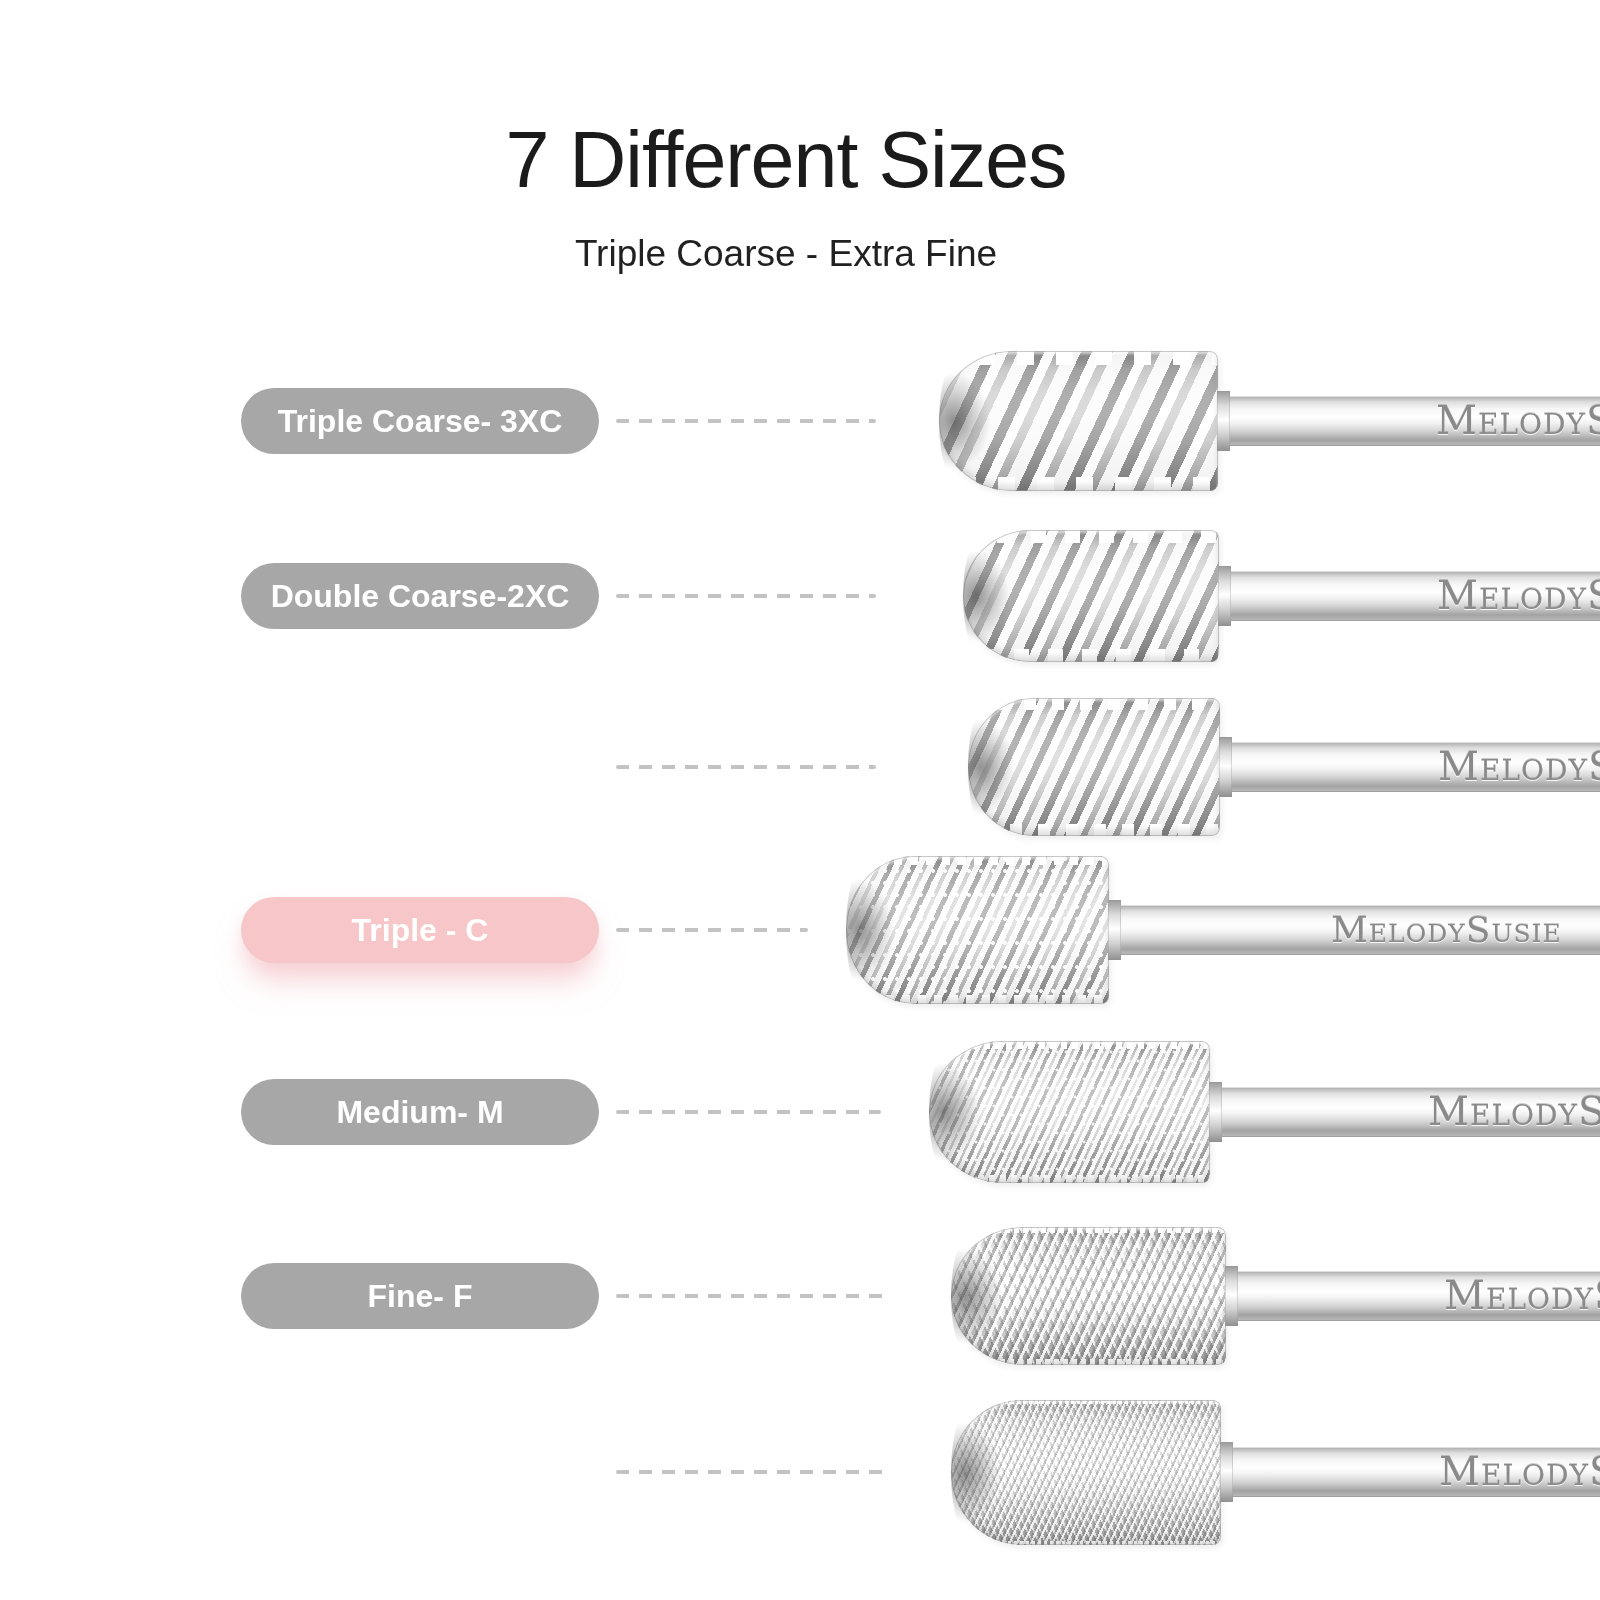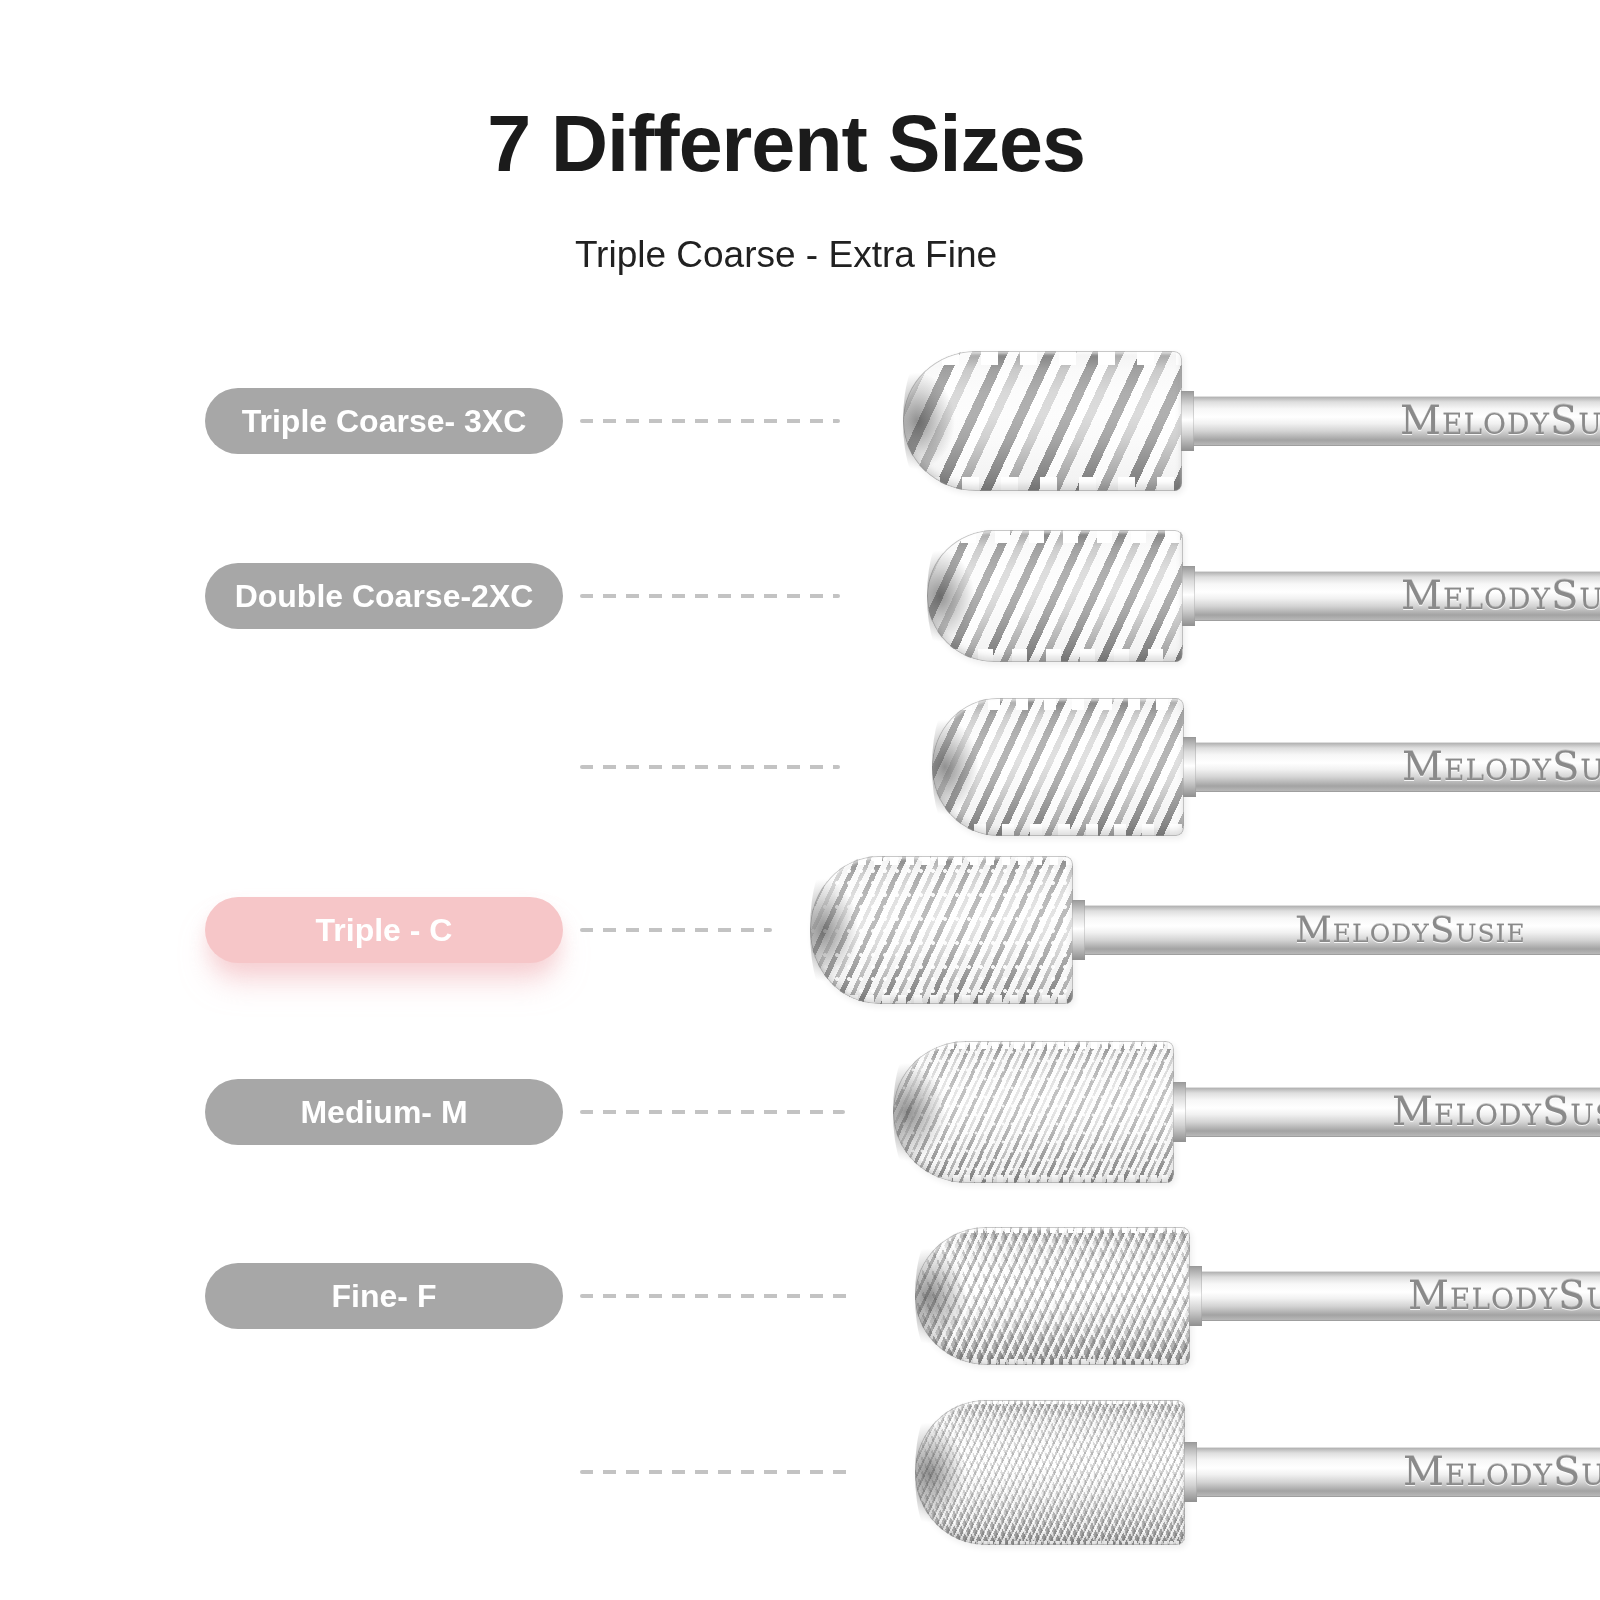--- a/index.html
+++ b/index.html
@@ -3,28 +3,28 @@
 <meta charset="utf-8">
 <style>
   html,body{margin:0;padding:0;background:#ffffff;}
   #canvas{
     position:relative;width:1600px;height:1600px;overflow:hidden;background:#fff;
     font-family:"Liberation Sans",sans-serif;
   }
   
   .header{position:absolute;left:0;top:103px;width:1572px;text-align:center;}
   .title{
-    font-size:79px;font-weight:700;letter-spacing:-1px;color:var(--title-text,#1b1b1b);
-    line-height:1.05;margin:0;
+    font-size:79px;font-weight:400;letter-spacing:-1px;color:var(--title-text,#1b1b1b);
+    line-height:1.05;margin:16px;
   }
   .subtitle{
-    margin-top:48px;font-size:37px;font-weight:400;color:var(--subtitle-text,#212121);
-  }
-  
-  .row{position:absolute;inset:0;pointer-events:none;}
+    margin-top:31px;font-size:37px;font-weight:400;color:var(--subtitle-text,#212121);
+  }
+  
+  .row{position:absolute;inset:0;pointer-events:none;margin-left:36px;}
   
   .pill{
     position:absolute;left:205px;width:358px;height:66px;border-radius:33px;
     background:var(--pill-gray,#a7a7a7);
     display:flex;align-items:center;justify-content:center;
     color:var(--pill-text,#ffffff);font-size:32px;font-weight:700;letter-spacing:0;
   }
   .row.highlighted .pill{
     background:var(--pill-highlight,#f6c6c8);
     box-shadow:0 24px 30px -6px rgba(243,184,189,.55),0 8px 16px rgba(243,184,189,.30);

